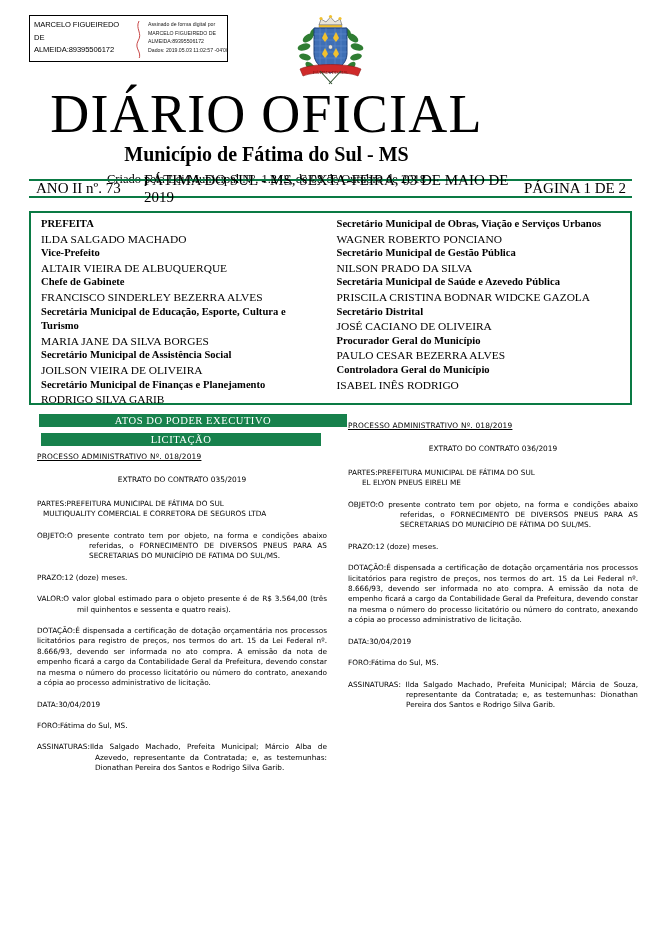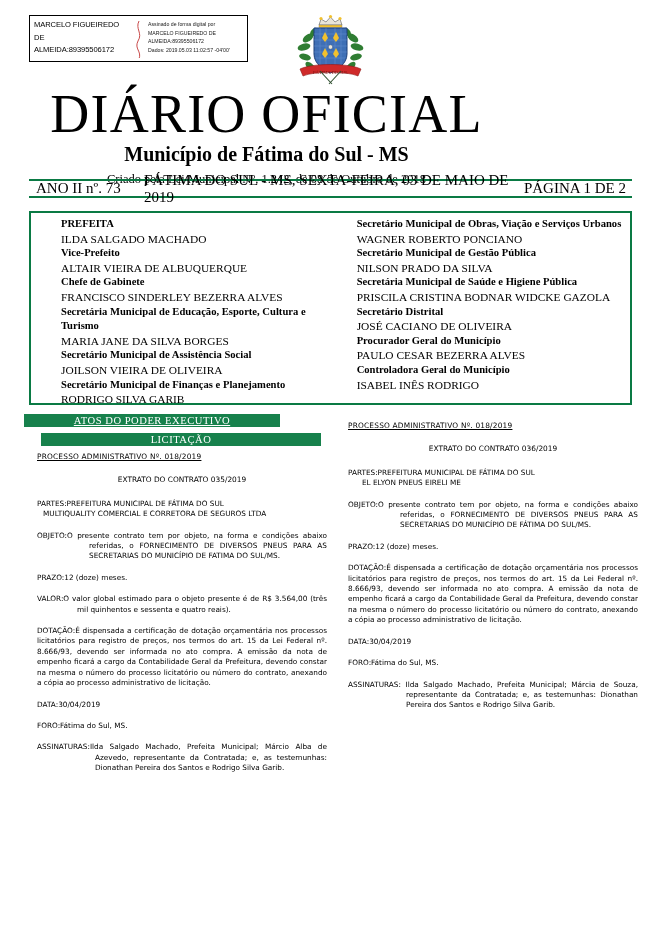--- a/index.html
+++ b/index.html
@@ -21,21 +21,21 @@
     width: 661px;
     height: 935px;
     background: #fff;
   }
 
   
   .sig-box {
     position: absolute;
     left: 29px;
     top: 15px;
-    width: 219px;
+    width: 199px;
     height: 47px;
     border: 1px solid #000;
     box-sizing: border-box;
     display: flex;
     align-items: stretch;
     background: #fff;
   }
   .sig-left {
     width: 104px;
     box-sizing: border-box;
@@ -135,21 +135,20 @@
     height: 194px;
     border: 2px solid #0a7a44;
     box-sizing: border-box;
     display: flex;
     padding: 4px 0 0 0;
   }
   .off-col {
     width: 50%;
     box-sizing: border-box;
     padding: 0 6px 0 10px;
-    margin-left: 20px;
   }
   .off-col.right { padding-left: 6px; }
   .off-role {
     font-family: "Liberation Serif", serif;
     font-weight: bold;
     font-size: 10.6px;
     line-height: 14.6px;
     margin: 0;
   }
   .off-name {
@@ -164,21 +163,21 @@
     position: absolute;
     background: #17814c;
     color: #ffffff;
     text-align: center;
     font-family: "Liberation Serif", serif;
     font-size: 10.6px;
     letter-spacing: 0.5px;
     line-height: 13px;
     height: 13px;
   }
-  #banner-atos { left: 24px; top: 414px; width: 256px; text-decoration: underline; }
+  #banner-atos { left: 39px; top: 414px; width: 308px; }
   #banner-licit { left: 41px; top: 433px; width: 280px; }
 
   
   .col {
     position: absolute;
     font-family: "DejaVu Sans", sans-serif;
     font-size: 7.3px;
     line-height: 10.4px;
     color: #000;
     text-align: justify;
@@ -315,21 +314,21 @@
       <div class="off-role">Secretário Municipal de Assistência Social</div>
       <div class="off-name">JOILSON VIEIRA DE OLIVEIRA</div>
       <div class="off-role">Secretário Municipal de Finanças e Planejamento</div>
       <div class="off-name">RODRIGO SILVA GARIB</div>
     </div>
     <div class="off-col right">
       <div class="off-role">Secretário Municipal de Obras, Viação e Serviços Urbanos</div>
       <div class="off-name">WAGNER ROBERTO PONCIANO</div>
       <div class="off-role">Secretário Municipal de Gestão Pública</div>
       <div class="off-name">NILSON PRADO DA SILVA</div>
-      <div class="off-role">Secretária Municipal de Saúde e Higiene Pública</div>
+      <div class="off-role">Secretária Municipal de Saúde e Azevedo Pública</div>
       <div class="off-name">PRISCILA CRISTINA BODNAR WIDCKE GAZOLA</div>
       <div class="off-role">Secretário Distrital</div>
       <div class="off-name">JOSÉ CACIANO DE OLIVEIRA</div>
       <div class="off-role">Procurador Geral do Município</div>
       <div class="off-name">PAULO CESAR BEZERRA ALVES</div>
       <div class="off-role">Controladora Geral do Município</div>
       <div class="off-name">ISABEL INÊS RODRIGO</div>
     </div>
   </div>
 

